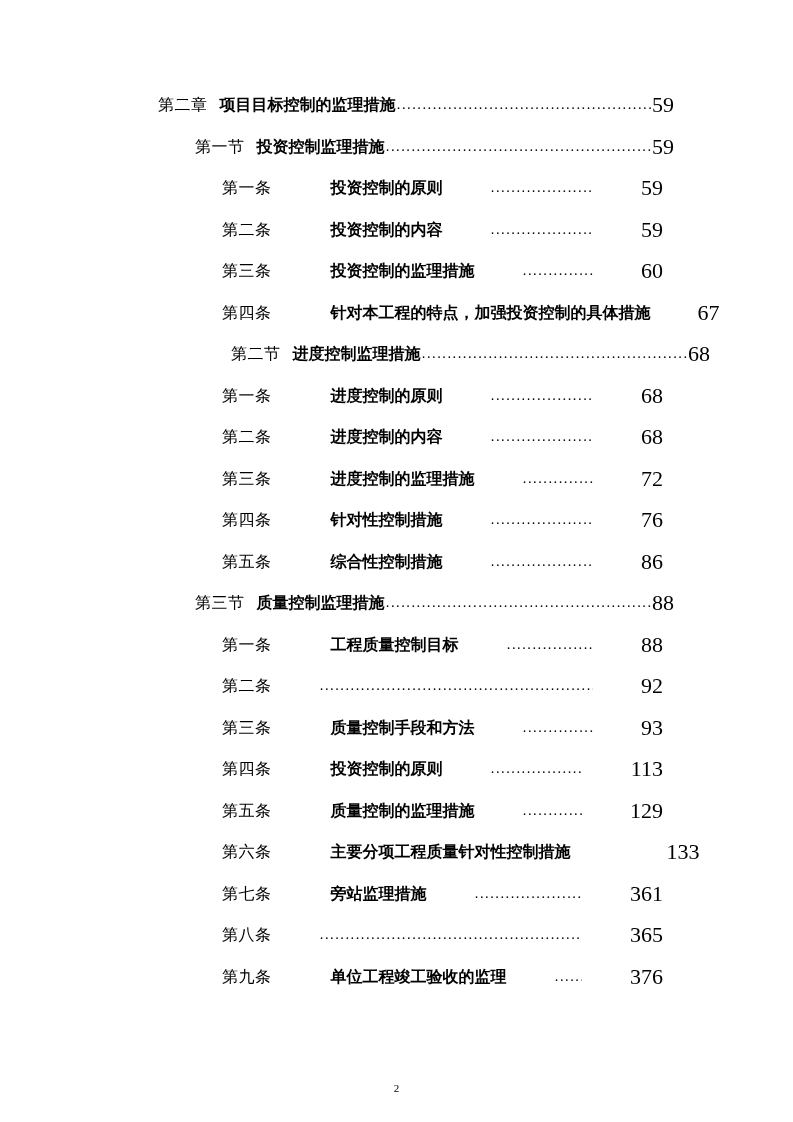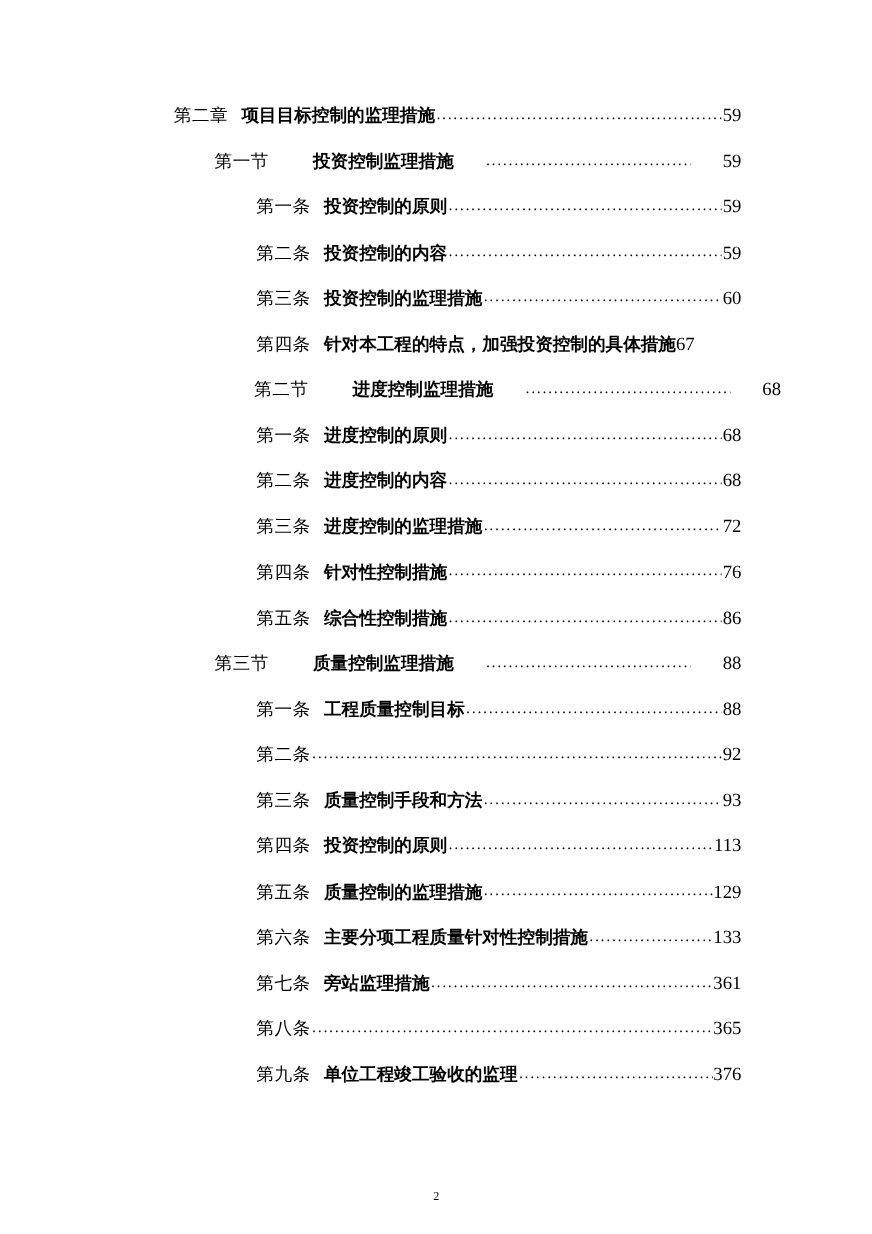--- a/index.html
+++ b/index.html
@@ -6,24 +6,24 @@
   body { width: 793px; height: 1122px; position: relative; overflow: hidden;
          font-family: "DejaVu Serif", "Liberation Serif", serif; color: #000; }
   .toc { position: absolute; left: 0; top: 92px; width: 793px; }
   .row { position: absolute; height: 26px; display: flex; align-items: center;
          font-size: 16px; line-height: 26px; white-space: nowrap; }
   .row .num { font-weight: normal; letter-spacing: 0.5px; }
   .row .title { font-weight: bold; margin-left: 12px; }
   .row .dots { flex: 1; overflow: hidden; margin: 0 1px; font-weight: normal;
                letter-spacing: 1px; color: #000; font-size: 13px; }
   .row .dots::before { content: "........................................................................................................................................................"; }
-  .row .page { font-family: "Liberation Serif", serif; font-size: 17px; }
+  .row .page { font-family: "Liberation Serif", serif; font-size: 22px; }
   .lvl0 { left: 158px; width: 516px; }
-  .lvl1 { left: 195px; width: 479px; gap: 28px; }
-  .lvl2 { left: 233px; width: 441px; }
+  .lvl1 { left: 195px; width: 479px; }
+  .lvl2 { left: 222px; width: 441px; gap: 47px; }
   .page-number { position: absolute; top: 1082px; left: 0; width: 793px; text-align: center;
                  font-family: "Liberation Serif", serif; font-size: 11px; }
 </style>
 </head>
 <body>
 
 <div class="toc" id="toc">
     <div class="row lvl0" style="top: 0px;">
       <span class="num">第二章</span>
       <span class="title">项目目标控制的监理措施</span>

